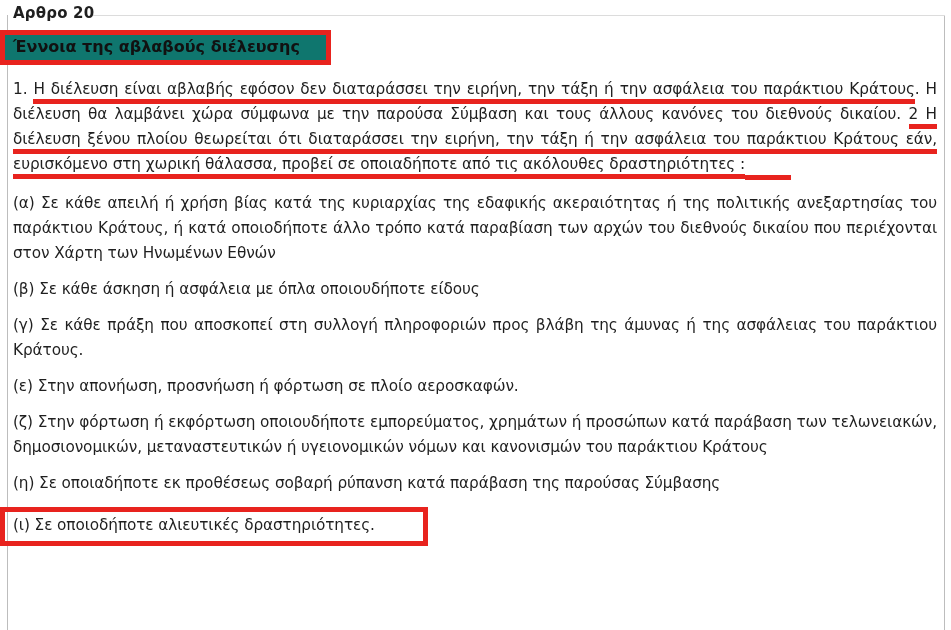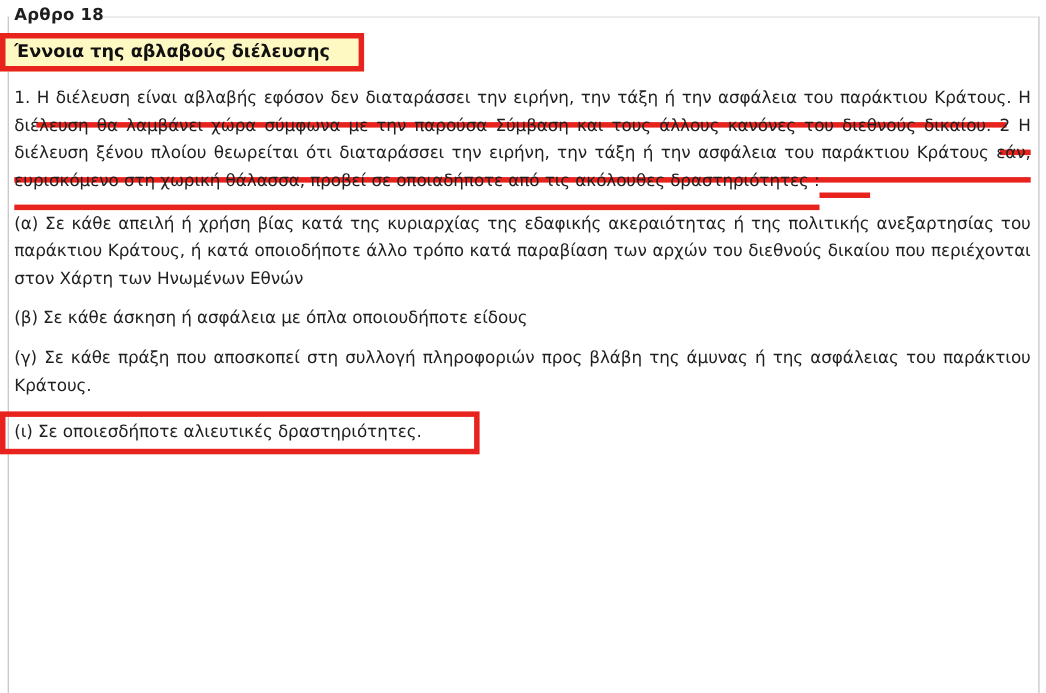--- a/index.html
+++ b/index.html
@@ -19,37 +19,37 @@
   .doc-title{
     font-size:15px;font-weight:bold;line-height:19px;margin:0;
     letter-spacing:0.2px;
   }
 
   .heading-box{
     display:inline-block;
     margin:7px 0 0 -13px;
     border:5px solid var(--red);
     padding:3px 26px 4px 8px;
-    background:#fef9c3;
+    background:#0f766e;
   }
   .heading-box h2{
     margin:0;font-size:16px;font-weight:bold;line-height:18px;color:#111111;
   }
 
   p.body{
     margin:11px 0 10px;
     font-size:15.3px;
     line-height:25px;
     text-align:justify;
     letter-spacing:-0.1px;
   }
   p.body.first{margin-top:12px;}
 
   
-  .u{border-bottom:5px solid var(--red);padding-bottom:13px;}
+  .u{border-bottom:5px solid var(--red);padding-bottom:1px;}
   .u-tail{
     display:inline-block;width:46px;height:6px;
     border-bottom:5px solid var(--red);
     vertical-align:-11px;
   }
 
   
   .item-box{
     display:inline-block;
     margin-left:-13px;
@@ -61,28 +61,31 @@
 </style>
 </head>
 <body style="color: rgb(31, 31, 31);">
 
 <div class="frame-line" id="frame-left"></div>
 <div class="frame-line" id="frame-right"></div>
 <div class="frame-line" id="frame-top"></div>
 
 <div class="content">
 
-  <h1 class="doc-title">Αρθρο 18</h1>
+  <h1 class="doc-title">Αρθρο 20</h1>
 
   <div class="heading-box">
     <h2>Έννοια της αβλαβούς διέλευσης</h2>
   </div>
 
   <p class="body first"><span class="">1. </span><span class="u">Η διέλευση είναι αβλαβής εφόσον δεν διαταράσσει την ειρήνη, την τάξη ή την ασφάλεια του παράκτιου Κράτους</span><span class="">. Η διέλευση θα λαμβάνει χώρα σύμφωνα με την παρούσα Σύμβαση και τους άλλους κανόνες του διεθνούς δικαίου. </span><span class="u">2 Η διέλευση ξένου πλοίου θεωρείται ότι διαταράσσει την ειρήνη, την τάξη ή την ασφάλεια του παράκτιου Κράτους εάν, ευρισκόμενο στη χωρική θάλασσα, προβεί σε οποιαδήποτε από τις ακόλουθες δραστηριότητες :</span><span class="u-tail"></span></p>
 
   <div>
       <p class="body"><span>(α)</span> <span>Σε κάθε απειλή ή χρήση βίας κατά της κυριαρχίας της εδαφικής ακεραιότητας ή της πολιτικής ανεξαρτησίας του παράκτιου Κράτους, ή κατά οποιοδήποτε άλλο τρόπο κατά παραβίαση των αρχών του διεθνούς δικαίου που περιέχονται στον Χάρτη των Ηνωμένων Εθνών</span></p>
       <p class="body"><span>(β)</span> <span>Σε κάθε άσκηση ή ασφάλεια με όπλα οποιουδήποτε είδους</span></p>
       <p class="body"><span>(γ)</span> <span>Σε κάθε πράξη που αποσκοπεί στη συλλογή πληροφοριών προς βλάβη της άμυνας ή της ασφάλειας του παράκτιου Κράτους.</span></p>
-      <p class="body boxed-row"><span class="item-box"><span>(ι)</span> <span>Σε οποιεσδήποτε αλιευτικές δραστηριότητες.</span></span></p>
+      <p class="body"><span>(ε)</span> <span>Στην απονήωση, προσνήωση  ή φόρτωση σε πλοίο αεροσκαφών.</span></p>
+      <p class="body"><span>(ζ)</span> <span>Στην φόρτωση ή εκφόρτωση οποιουδήποτε εμπορεύματος, χρημάτων ή προσώπων κατά παράβαση των τελωνειακών, δημοσιονομικών, μεταναστευτικών ή υγειονομικών νόμων και κανονισμών του παράκτιου Κράτους</span></p>
+      <p class="body"><span>(η)</span> <span>Σε οποιαδήποτε εκ προθέσεως σοβαρή ρύπανση κατά παράβαση της παρούσας Σύμβασης</span></p>
+      <p class="body boxed-row"><span class="item-box"><span>(ι)</span> <span>Σε οποιοδήποτε αλιευτικές δραστηριότητες.</span></span></p>
     </div>
 
 </div>
 
 </body></html>

